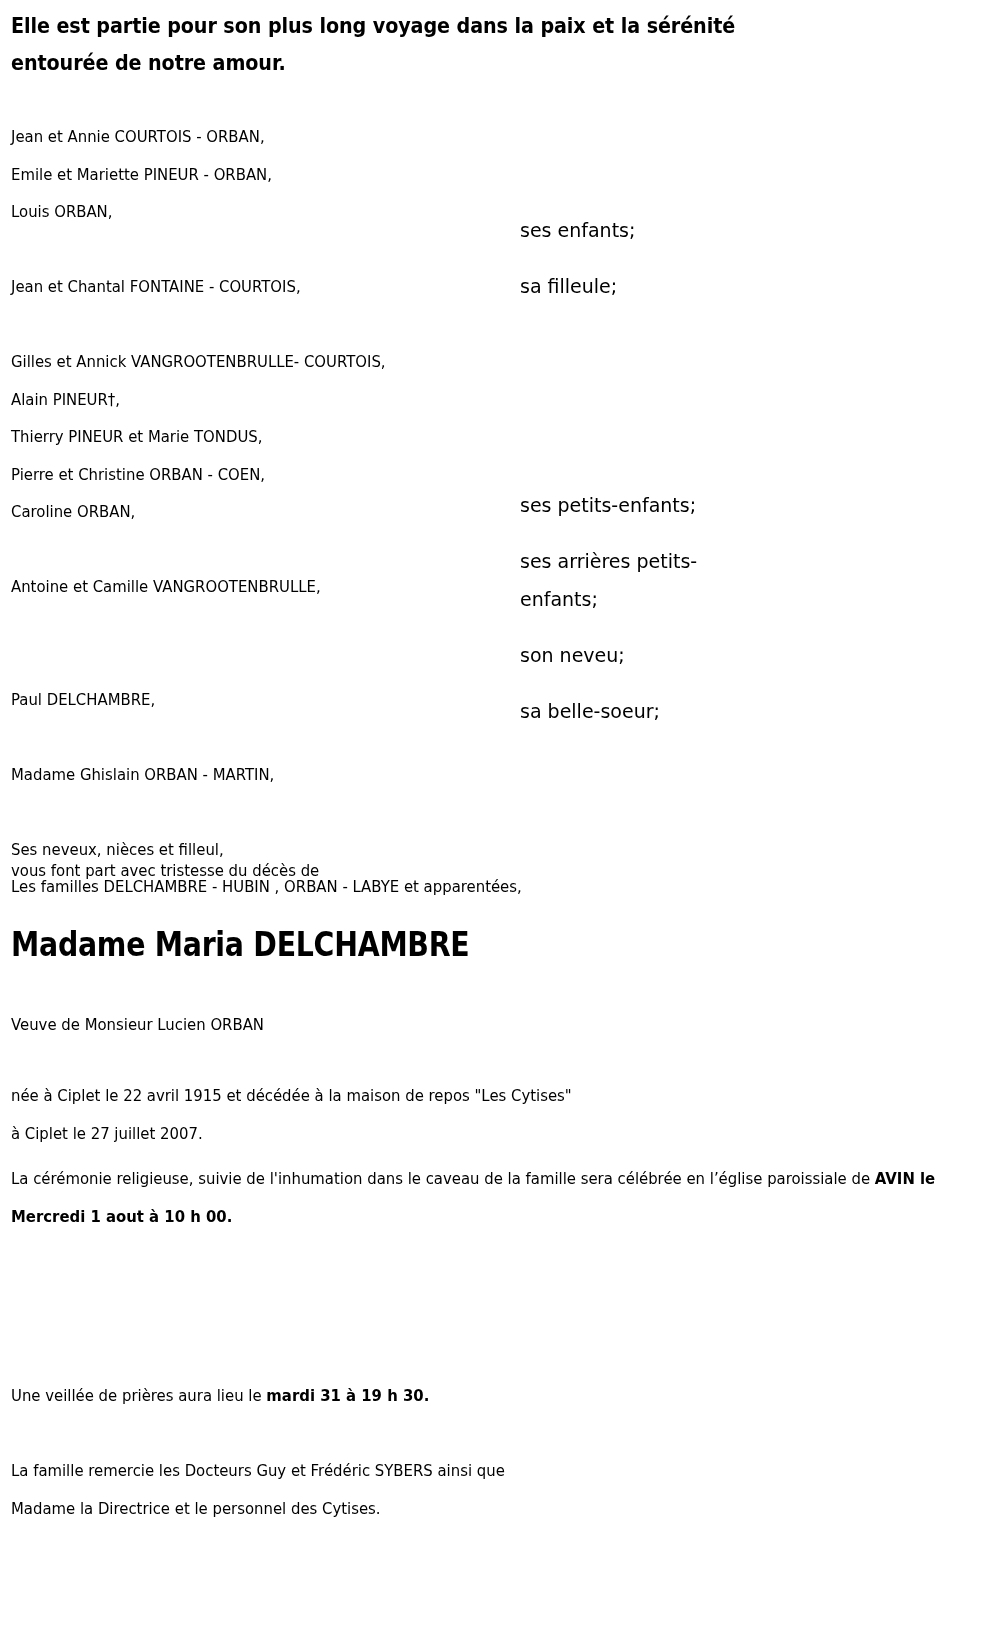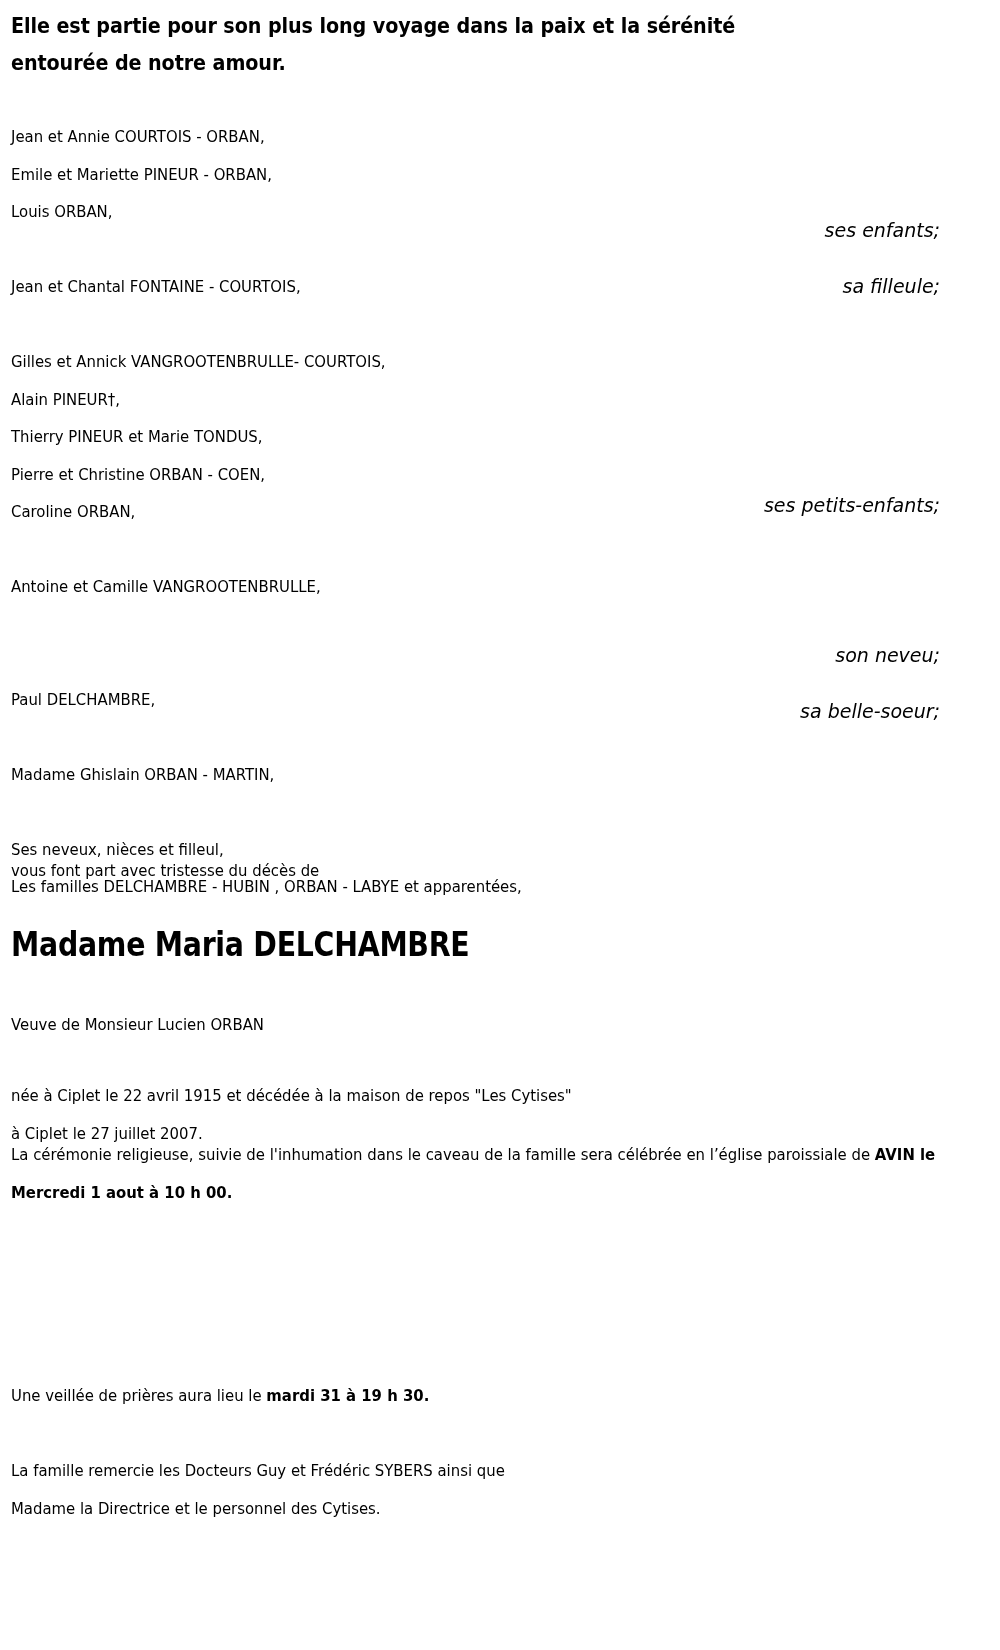--- a/index.html
+++ b/index.html
@@ -56,23 +56,22 @@
     transform: scaleX(0.93);
     transform-origin: left center;
     height: 37.5px;
   }
   .spacer { height: 37.5px; }
 
   .rel {
     position: absolute;
     right: 60px;
     width: 420px;
-    text-align: right;
+    text-align: left;
     font-family: "DejaVu Sans", sans-serif;
-    font-style: italic;
     font-size: 19px;
     line-height: 37.5px;
     white-space: pre-line;
   }
 
   .deceased-name {
     position: absolute;
     left: 11px;
     top: 925px;
     font-family: "DejaVu Sans", sans-serif;
@@ -131,39 +130,41 @@
     <div class="spacer"></div>
     <div class="nm">Madame Ghislain ORBAN - MARTIN,</div>
     <div class="spacer"></div>
     <div class="nm">Ses neveux, nièces et filleul,</div>
     <div class="nm">Les familles DELCHAMBRE - HUBIN , ORBAN - LABYE et apparentées,</div>
   </div>
 
   <div class="rel" style="top:212px;">ses enfants;</div>
   <div class="rel" style="top:268px;">sa filleule;</div>
   <div class="rel" style="top:487px;">ses petits-enfants;</div>
+  <div class="rel" style="top:543px;">ses arrières petits-
+enfants;</div>
   <div class="rel" style="top:637px;">son neveu;</div>
   <div class="rel" style="top:693px;">sa belle-soeur;</div>
 
   <div class="para" style="top:852px;">
     <span class="sq">vous font part avec tristesse du décès de</span>
   </div>
 
   <div class="deceased-name">Madame Maria DELCHAMBRE</div>
 
   <div class="para" style="top:1006px;">
     <span class="sq">Veuve de Monsieur Lucien ORBAN</span>
   </div>
 
   <div class="para" style="top:1077px;">
     <span class="sq">née à Ciplet le 22 avril 1915 et décédée à la maison de repos "Les Cytises"</span>
     <span class="sq">à Ciplet le 27 juillet 2007.</span>
   </div>
 
-  <div class="para" style="top:1136px;">
+  <div class="para" style="top:1160px;">
     <span class="sq"><span>La cérémonie religieuse, suivie de l'inhumation dans le caveau de la famille sera célébrée en l’église paroissiale de </span><b>AVIN le Mercredi 1 aout à 10 h 00.</b></span>
   </div>
 
 
   <div class="para" style="top:1377px;">
     <span class="sq"><span>Une veillée de prières aura lieu le </span><b>mardi 31 à 19 h 30.</b></span>
   </div>
 
   <div class="para" style="top:1452px;">
     <span class="sq">La famille remercie les Docteurs Guy et Frédéric SYBERS ainsi que</span>

